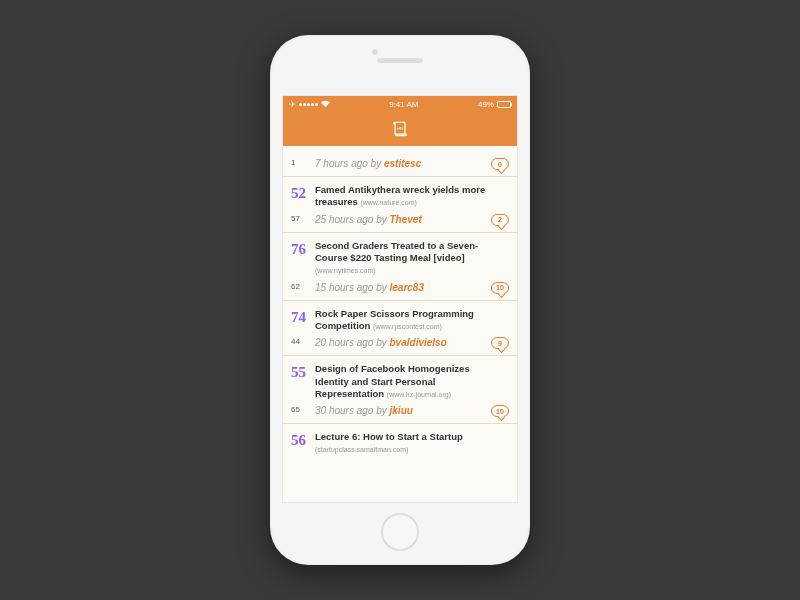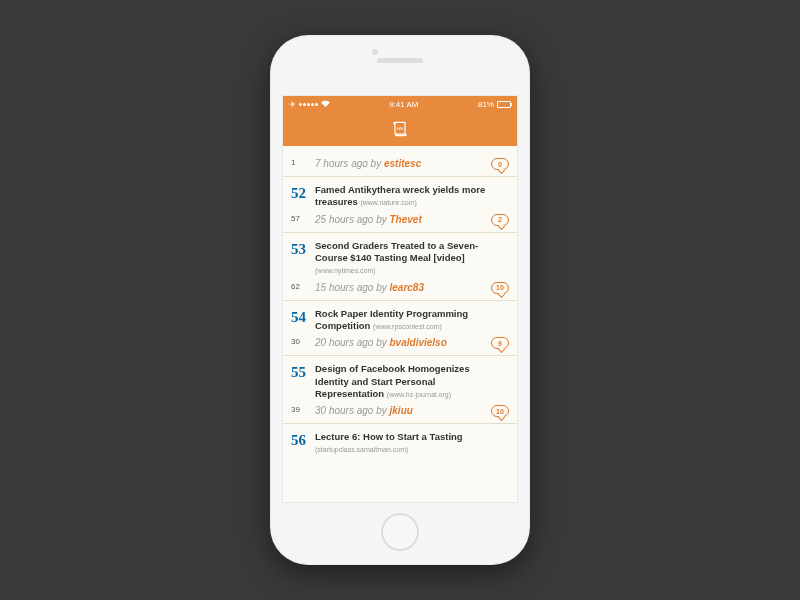--- a/index.html
+++ b/index.html
@@ -57,21 +57,21 @@
   .list { height:calc(100% - 50px); overflow:hidden; background:#fcfaf5; }
   .title {
     font-size:9.5px; font-weight:600; color:#333;
     line-height:1.3;
   }
   .domain {
     font-size:7px; color:#999; font-weight:400;
   }
   .story-flex { display:flex; }
   .rank-col { width:26px; flex-shrink:0; display:flex; flex-direction:column; justify-content:space-between; padding:2px 0 2px 2px;}
-  .rank-num { font-family: Georgia,"Times New Roman",serif; font-weight:bold; color:#0369a1; font-size:15px; line-height:1;}
+  .rank-num { font-family: Georgia,"Times New Roman",serif; font-weight:bold; color:#8b5cf6; font-size:15px; line-height:1;}
   .score-num { font-size:8px; color:#555; }
   .content-col { flex:1; padding-right:4px;}
   .byline { font-size:10px; color:#999; font-style:italic; margin-top:5px;}
   .byline .author { color:#e07b2e; font-weight:600; }
   .comment-bubble {
     position:absolute; right:8px; bottom:6px;
     min-width:18px; height:12px;
     border:1.2px solid #e07b2e; border-radius:6px;
     display:flex; align-items:center; justify-content:center;
     font-size:7px; color:#e07b2e; font-weight:600;
@@ -107,21 +107,21 @@
             <span class="dot"></span>
         </span>
         <span class="wifi">
           <svg width="9" height="7" viewBox="0 0 12 9">
               <path d="M6 9L0 3C3 0 9 0 12 3Z" fill="#fff"></path>
             </svg>
         </span>
       </div>
       <div>9:41 AM</div>
       <div class="status-right">
-        <span>81%</span>
+        <span>49%</span>
         <span class="battery"><span class="battery-fill"></span></span>
       </div>
     </div>
 
     <div class="nav-bar">
       <span class="nav-icon">
         <svg width="20" height="20" viewBox="0 0 24 24" fill="none" stroke="#fff" stroke-width="1.5">
           <rect x="6" y="4" width="12" height="14" rx="1"></rect>
           <path d="M6 4 C4 4 4 6 6 6"></path>
           <path d="M18 18 C20 18 20 20 18 20 L8 20 C6 20 6 18 8 18"></path>
@@ -159,73 +159,73 @@
           </div>
         </div>
         <div class="comment-bubble">
             <span>2</span>
           </div>
       </div>
 
       <div class="story-row">
         <div class="story-flex">
           <div class="rank-col">
-            <div class="rank-num">53</div>
+            <div class="rank-num">76</div>
             <div class="score-num">62</div>
           </div>
           <div class="content-col">
-            <div class="title"><span>Second Graders Treated to a Seven-Course $140 Tasting Meal [video]</span> <span class="domain">(www.nytimes.com)</span></div>
+            <div class="title"><span>Second Graders Treated to a Seven-Course $220 Tasting Meal [video]</span> <span class="domain">(www.nytimes.com)</span></div>
             <div class="byline"><span>15 hours ago</span> <span>by</span> <span class="author">learc83</span></div>
           </div>
         </div>
         <div class="comment-bubble">
             <span>10</span>
           </div>
       </div>
 
       <div class="story-row">
         <div class="story-flex">
           <div class="rank-col">
-            <div class="rank-num">54</div>
-            <div class="score-num">30</div>
-          </div>
-          <div class="content-col">
-            <div class="title"><span>Rock Paper Identity Programming Competition</span> <span class="domain">(www.rpscontest.com)</span></div>
+            <div class="rank-num">74</div>
+            <div class="score-num">44</div>
+          </div>
+          <div class="content-col">
+            <div class="title"><span>Rock Paper Scissors Programming Competition</span> <span class="domain">(www.rpscontest.com)</span></div>
             <div class="byline"><span>20 hours ago</span> <span>by</span> <span class="author">bvaldivielso</span></div>
           </div>
         </div>
         <div class="comment-bubble">
             <span>9</span>
           </div>
       </div>
 
       <div class="story-row">
         <div class="story-flex">
           <div class="rank-col">
             <div class="rank-num">55</div>
-            <div class="score-num">39</div>
+            <div class="score-num">65</div>
           </div>
           <div class="content-col">
             <div class="title"><span>Design of Facebook Homogenizes Identity and Start Personal Representation</span> <span class="domain">(www.hz-journal.org)</span></div>
             <div class="byline"><span>30 hours ago</span> <span>by</span> <span class="author">jkiuu</span></div>
           </div>
         </div>
         <div class="comment-bubble">
             <span>10</span>
           </div>
       </div>
 
       <div class="story-row" style="border-bottom:none">
         <div class="story-flex">
           <div class="rank-col">
             <div class="rank-num">56</div>
             <div class="score-num"></div>
           </div>
           <div class="content-col">
-            <div class="title"><span>Lecture 6: How to Start a Tasting</span></div>
+            <div class="title"><span>Lecture 6: How to Start a Startup</span></div>
             <div class="domain" style="margin-top:2px">(startupclass.samaltman.com)</div>
           </div>
         </div>
       </div>
 
     </div>
   </div>
   <div class="home-btn"></div>
 </div>
 

